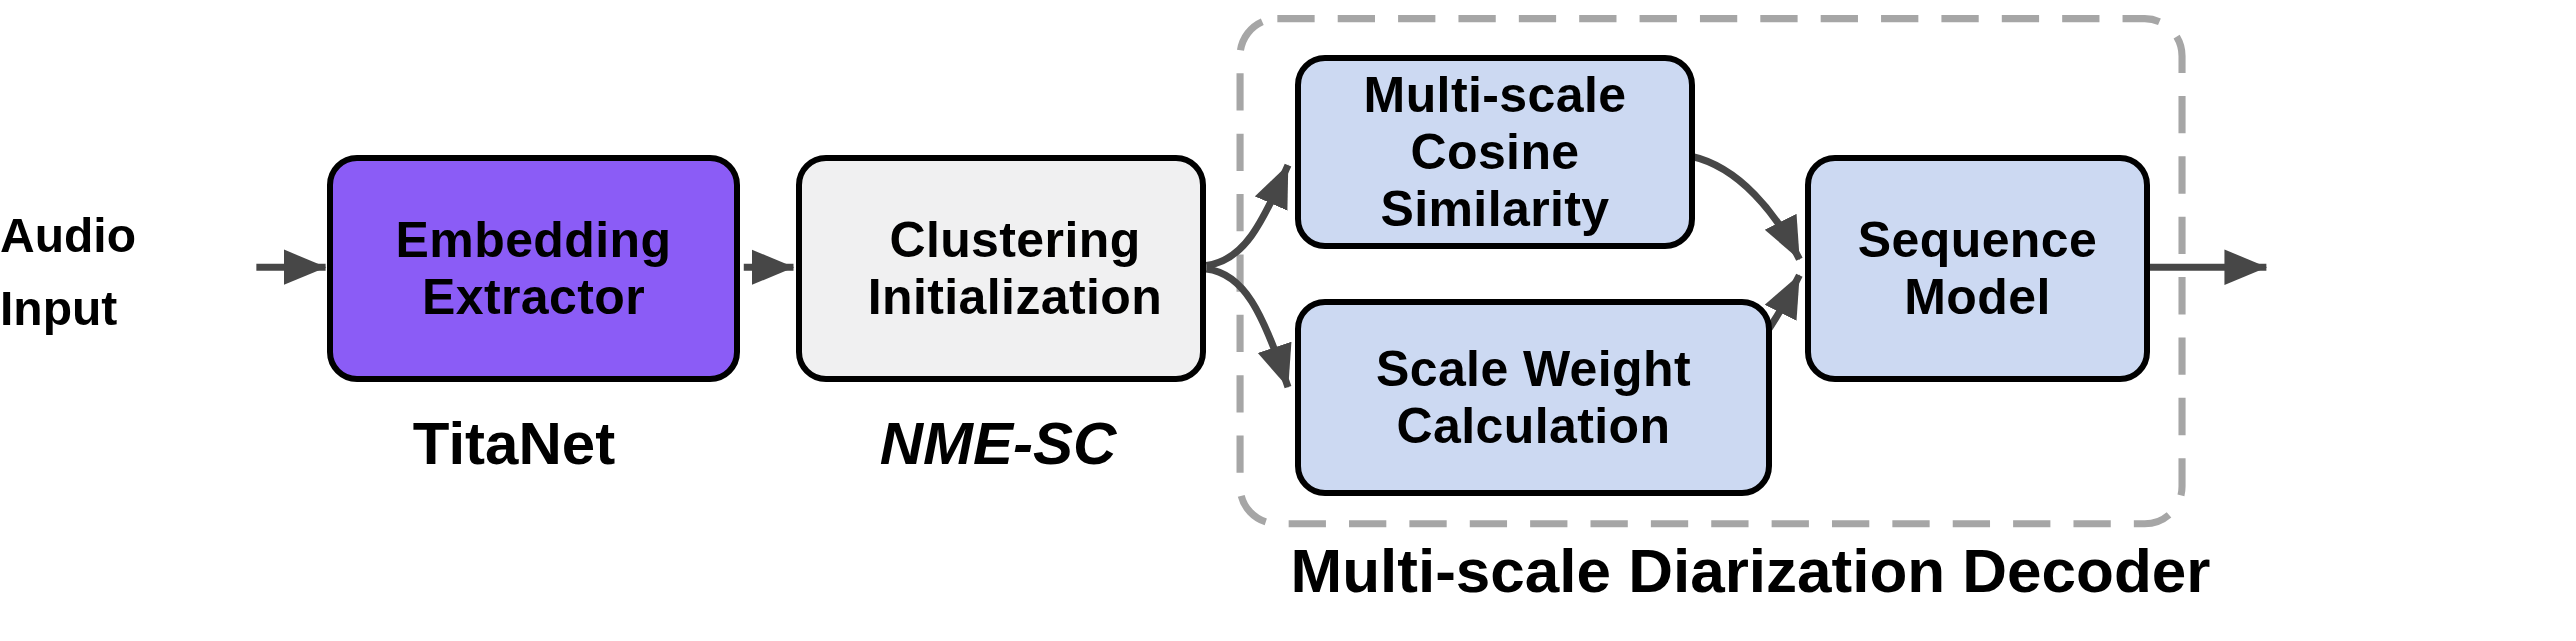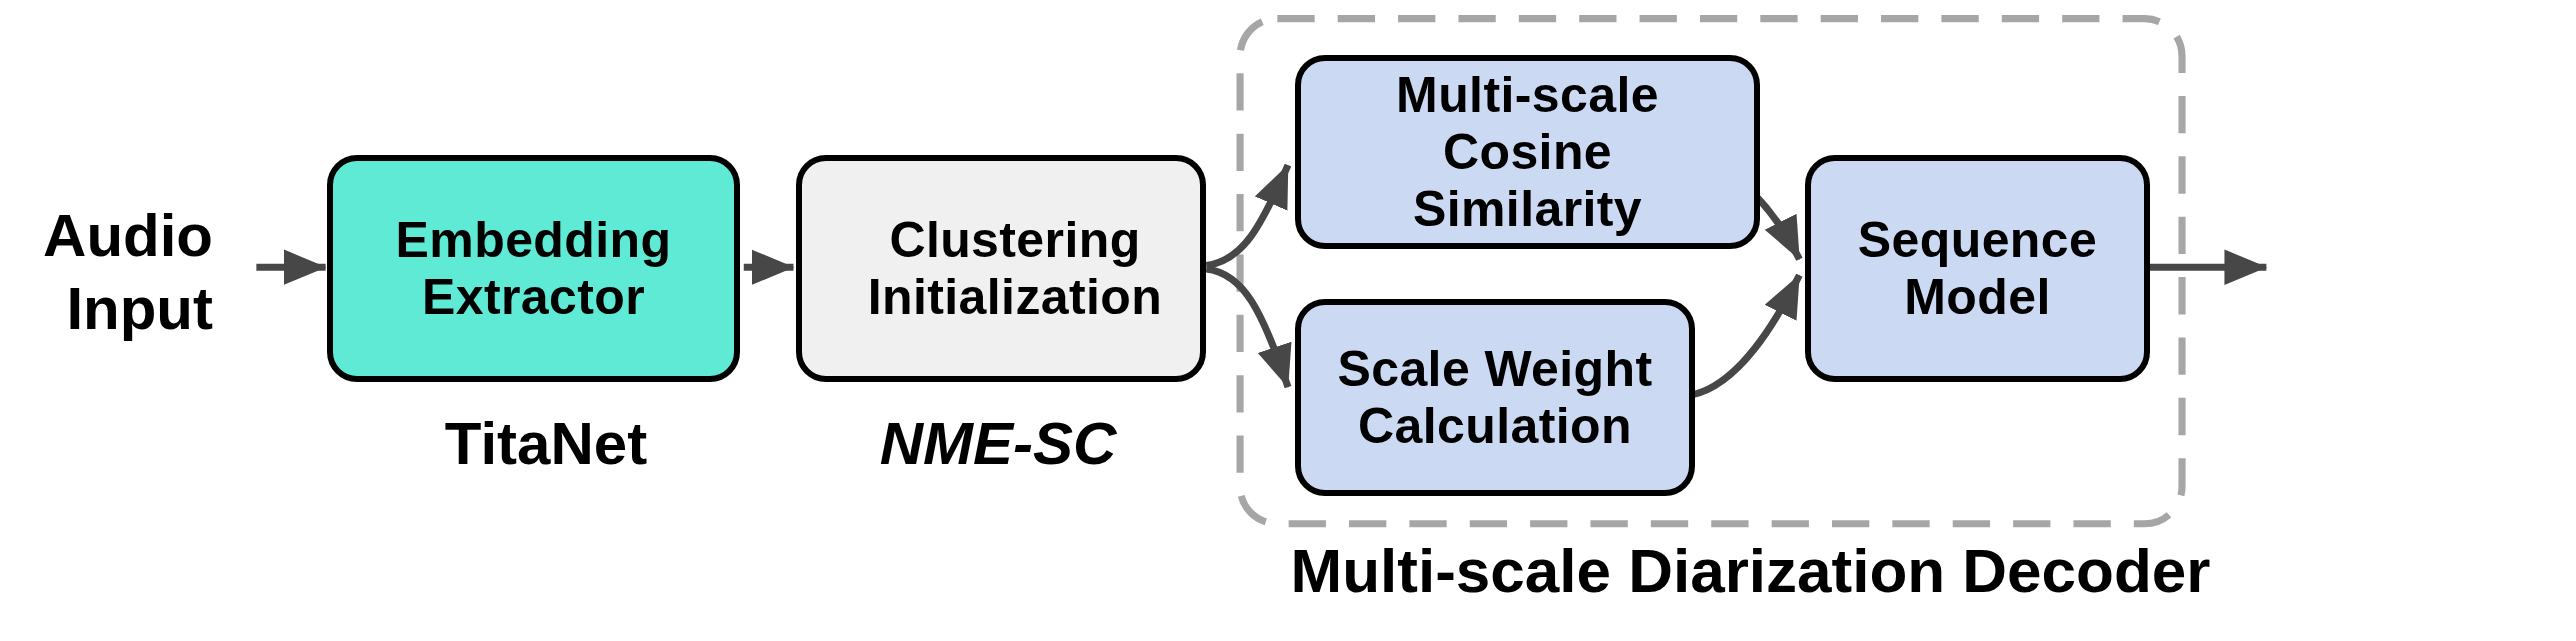--- a/index.html
+++ b/index.html
@@ -31,29 +31,29 @@
     flex-direction: column;
     align-items: center;
     justify-content: center;
     text-align: center;
     font-weight: 700;
     font-size: 50px;
     line-height: 57px;
     color: #000000;
     letter-spacing: 0.4px;
   }
-  .node-green { background: #5eead4; }
+  .node-green { background: #8b5cf6; }
   .node-gray  { background: #f0f0f1; padding-left: 28px; }
   .node-blue  { background: #ccd9f2; }
   .io-label {
     position: absolute;
     z-index: 2;
-    text-align: right;
+    text-align: left;
     font-weight: 700;
-    font-size: 60px;
+    font-size: 48px;
     line-height: 73px;
     color: #000000;
   }
   .sub-label {
     position: absolute;
     z-index: 2;
     text-align: center;
     font-weight: 700;
     font-size: 60px;
     line-height: 73px;
@@ -100,35 +100,35 @@
 
   <div class="io-label" style="left:0px; top:199px; width:213px;">
     <div>Audio</div>
     <div>Input</div>
   </div>
 
   <div class="node node-green" style="left:327px; top:155px; width:413px; height:227px;">
     <div>Embedding</div>
     <div>Extractor</div>
   </div>
-  <div class="sub-label" style="left:404px; top:407px; width:284px;">TitaNet</div>
+  <div class="sub-label" style="left:372px; top:407px; width:284px;">TitaNet</div>
 
   <div class="node node-gray" style="left:796px; top:155px; width:410px; height:227px;">
     <div>Clustering</div>
     <div>Initialization</div>
   </div>
   <div class="sub-label" style="left:856px; top:407px; width:284px;font-style:italic;">NME-SC</div>
 
-  <div class="node node-blue" style="left:1295px; top:55px; width:465px; height:194px;">
+  <div class="node node-blue" style="left:1295px; top:55px; width:400px; height:194px;">
     <div>Multi-scale</div>
     <div>Cosine</div>
     <div>Similarity</div>
   </div>
 
-  <div class="node node-blue" style="left:1295px; top:299px; width:400px; height:197px;">
+  <div class="node node-blue" style="left:1295px; top:299px; width:477px; height:197px;">
     <div>Scale Weight</div>
     <div>Calculation</div>
   </div>
 
   <div class="node node-blue" style="left:1805px; top:155px; width:345px; height:227px;">
     <div>Sequence</div>
     <div>Model</div>
   </div>
 
   <div class="group-label" style="left:1262px; top:533px; width:977px;">Multi-scale Diarization Decoder</div>

